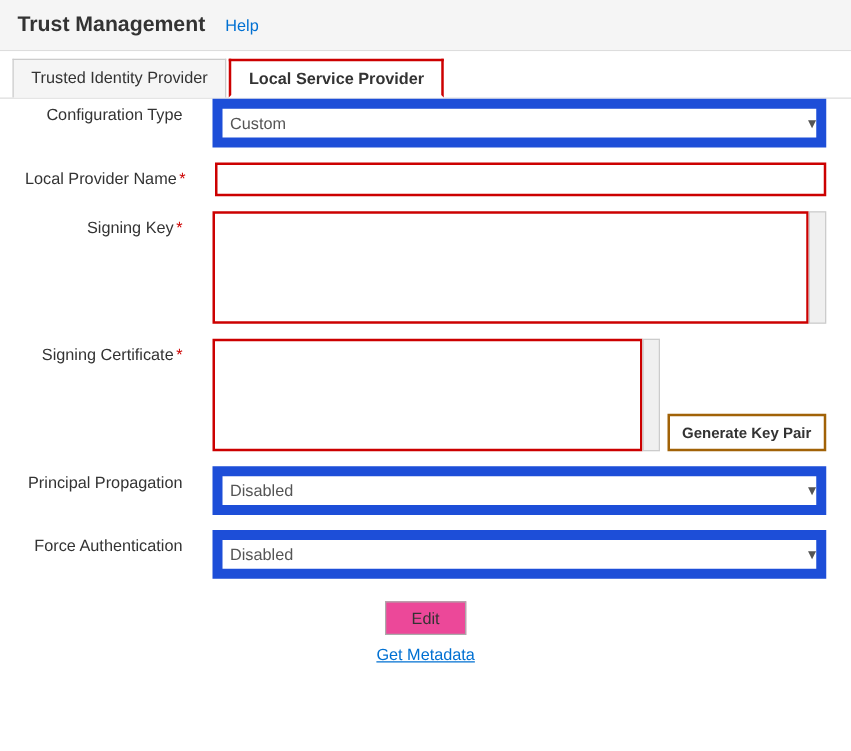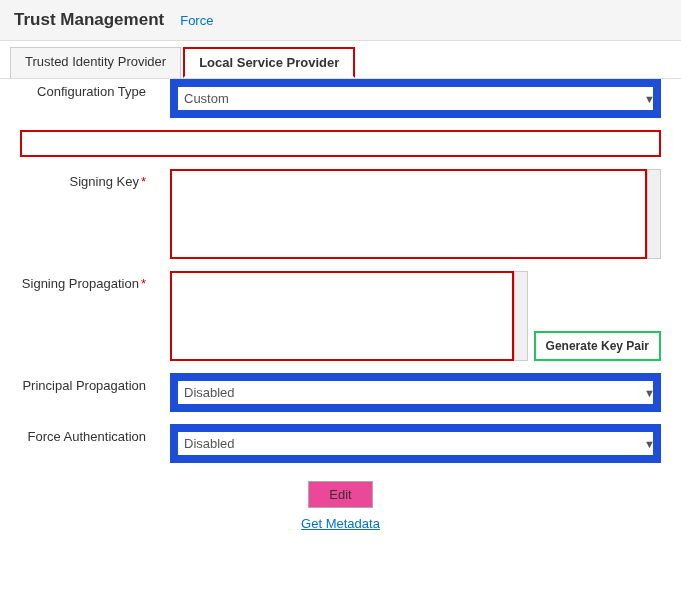--- a/index.html
+++ b/index.html
@@ -182,21 +182,21 @@
     .signing-scrollbar {
       width: 14px;
       border: 1px solid #ccc;
       background: #f0f0f0;
       height: 90px;
       flex-shrink: 0;
     }
 
     
     .generate-key-btn {
-      border: 2px solid #22c55e;
+      border: 2px solid #a16207;
       background: #fff;
       color: #333;
       font-size: 12px;
       font-weight: bold;
       padding: 6px 10px;
       cursor: pointer;
       white-space: nowrap;
       margin-left: 6px;
       align-self: flex-end;
       margin-bottom: 0;
@@ -236,21 +236,21 @@
       text-decoration: underline;
       cursor: pointer;
       font-size: 13px;
     }
   </style>
 </head>
 <body>
 
 <div class="header">
   <span class="header-title">Trust Management</span>
-  <span class="header-help">Force</span>
+  <span class="header-help">Help</span>
 </div>
 
 <div class="tabs">
   <div class="tab">Trusted Identity Provider</div>
   <div class="tab active">Local Service Provider</div>
 </div>
 
 <div class="content">
 
 
@@ -262,39 +262,42 @@
         <div class="select-wrapper">
           <select class="form-select">
             <option>Custom</option>
           </select>
           <span class="select-arrow">▼</span>
         </div>
       </div>
     </div>
 
     <div class="form-row">
+      <div class="form-label">
+        <span>Local Provider Name</span><span class="required-star">*</span>
+      </div>
       <div class="form-control-wrap">
         <input type="text" class="form-input" value="" style="">
       </div>
     </div>
 
     <div class="form-row">
       <div class="form-label">
         <span>Signing Key</span><span class="required-star">*</span>
       </div>
       <div class="signing-field-wrap">
         <textarea class="form-textarea" style=""></textarea>
         <div class="signing-scrollbar"></div>
       </div>
     </div>
 
     <div class="cert-outer-row">
       <div class="cert-form-part">
         <div class="form-label">
-          <span>Signing Propagation</span><span class="required-star">*</span>
+          <span>Signing Certificate</span><span class="required-star">*</span>
         </div>
         <div class="signing-field-wrap">
           <textarea class="form-textarea" style=""></textarea>
           <div class="signing-scrollbar"></div>
         </div>
       </div>
       <button class="generate-key-btn">Generate Key Pair</button>
     </div>
 
     <div class="form-row">

